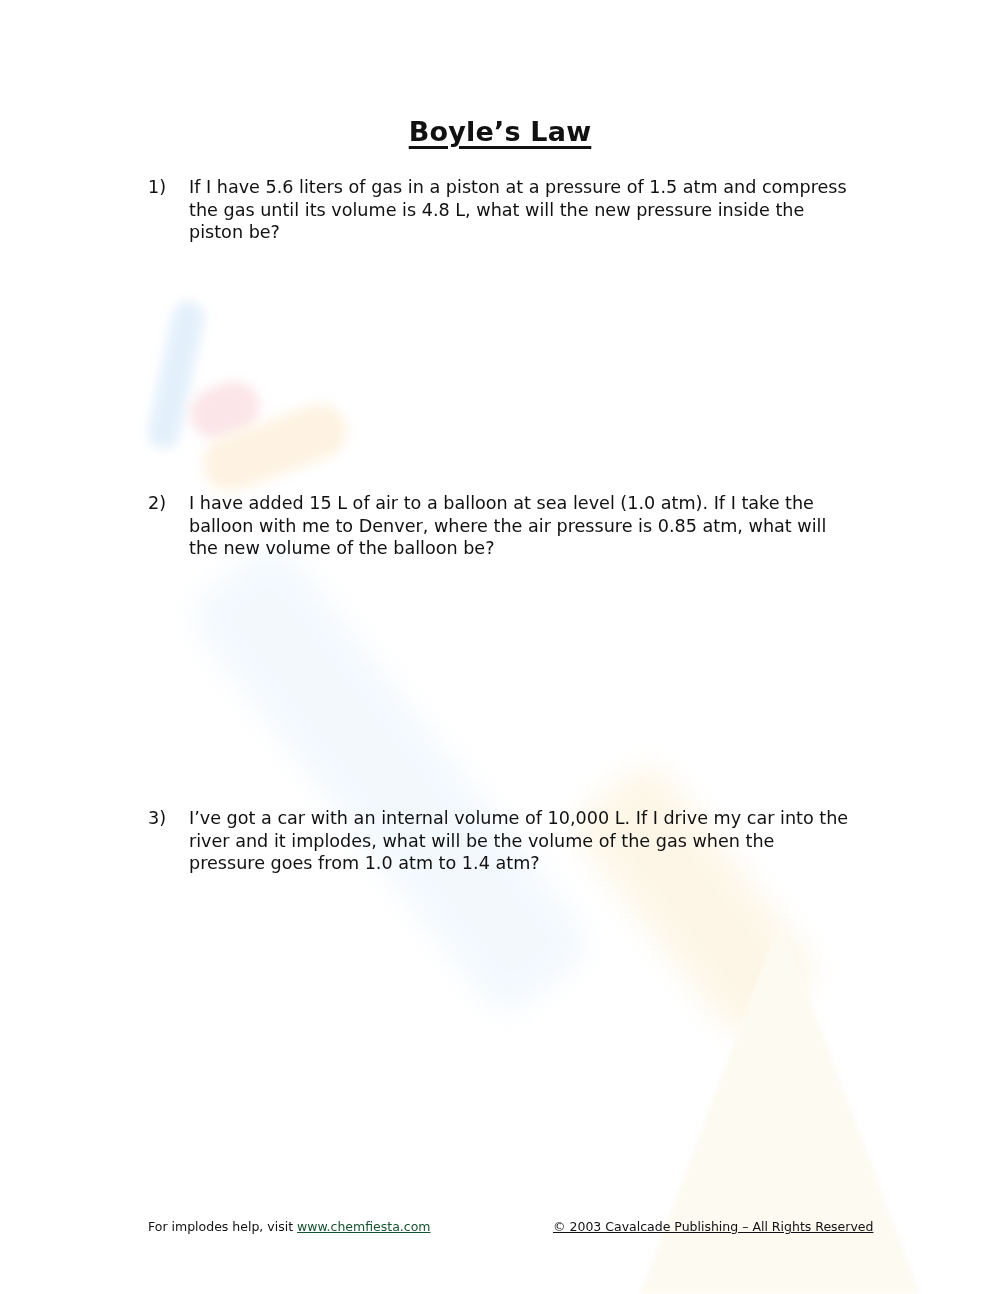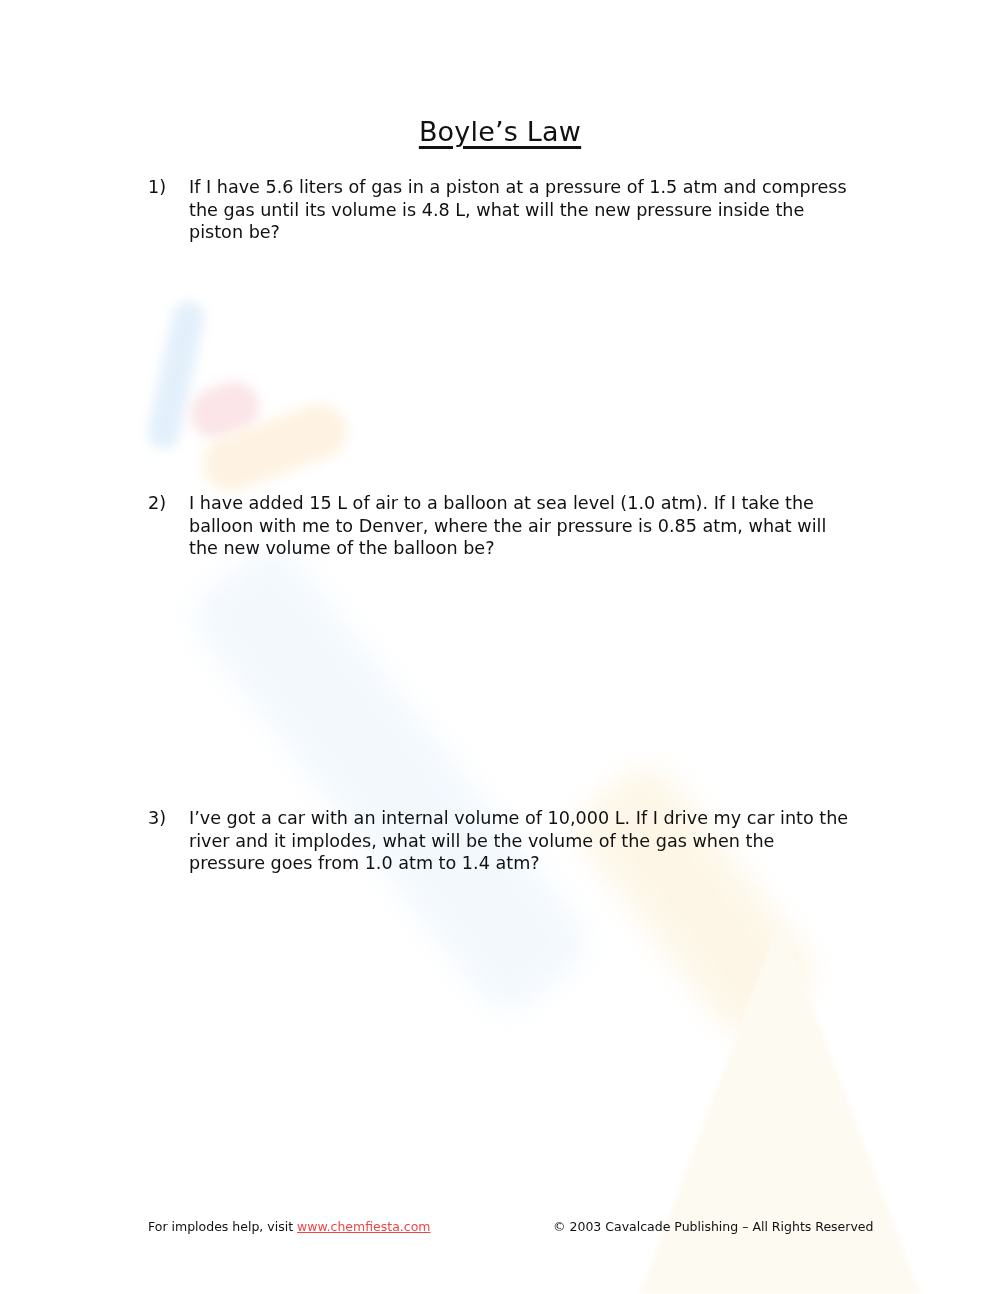--- a/index.html
+++ b/index.html
@@ -4,28 +4,28 @@
 <style>
   html, body { margin:0; padding:0; background:#ffffff; }
   body { width:1000px; height:1294px; position:relative; overflow:hidden; font-family:"DejaVu Sans", sans-serif; color:#111; }
   .wm { position:absolute; border-radius:30px; filter:blur(6px); pointer-events:none; }
   .wm-blue { left:160px; top:300px; width:32px; height:150px; background:#e3f0fb; transform:rotate(12deg); }
   .wm-red { left:190px; top:385px; width:70px; height:50px; background:#fbe5e8; transform:rotate(-20deg); }
   .wm-orange { left:200px; top:420px; width:150px; height:55px; background:#fef3e2; transform:rotate(-20deg); }
   .wm-band { left:330px; top:520px; width:120px; height:520px; background:#eef6fd; transform:rotate(-38deg); opacity:0.7; filter:blur(14px); }
   .wm-band2 { left:640px; top:760px; width:110px; height:280px; background:#fdf5e2; transform:rotate(-38deg); opacity:0.8; filter:blur(14px); }
   .wm-tri { position:absolute; left:640px; top:920px; width:0; height:0; border-left:140px solid transparent; border-right:140px solid transparent; border-bottom:374px solid #fdfaf1; filter:blur(2px); }
-  .title { position:absolute; top:116px; left:0; width:1000px; text-align:center; font-size:27px; font-weight:normal; text-decoration:underline; text-decoration-thickness:3px; text-underline-offset:5px; letter-spacing:0.2px; }
+  .title { position:absolute; top:116px; left:0; width:1000px; text-align:center; font-size:27px; font-weight:bold; text-decoration:underline; text-decoration-thickness:3px; text-underline-offset:5px; letter-spacing:0.2px; }
   .q { position:absolute; left:148px; width:720px; font-size:17.6px; line-height:22.5px; }
   .q .num { position:absolute; left:0; top:0; }
   .q .text { margin-left:41px; width:660px; }
   .footer { position:absolute; top:1219px; font-size:12.5px; }
   .footer-left { left:148px; }
-  .footer-right { left:553px; }
-  .footer a { color:#ef4444; text-decoration:underline; }
+  .footer-right { left:553px;text-decoration:underline; }
+  .footer a { color:#14532d; text-decoration:underline; }
 </style>
 </head>
 <body>
 
 <div class="wm wm-blue"></div>
 <div class="wm wm-red"></div>
 <div class="wm wm-orange"></div>
 <div class="wm wm-band"></div>
 <div class="wm wm-band2"></div>
 <div class="wm-tri"></div>

